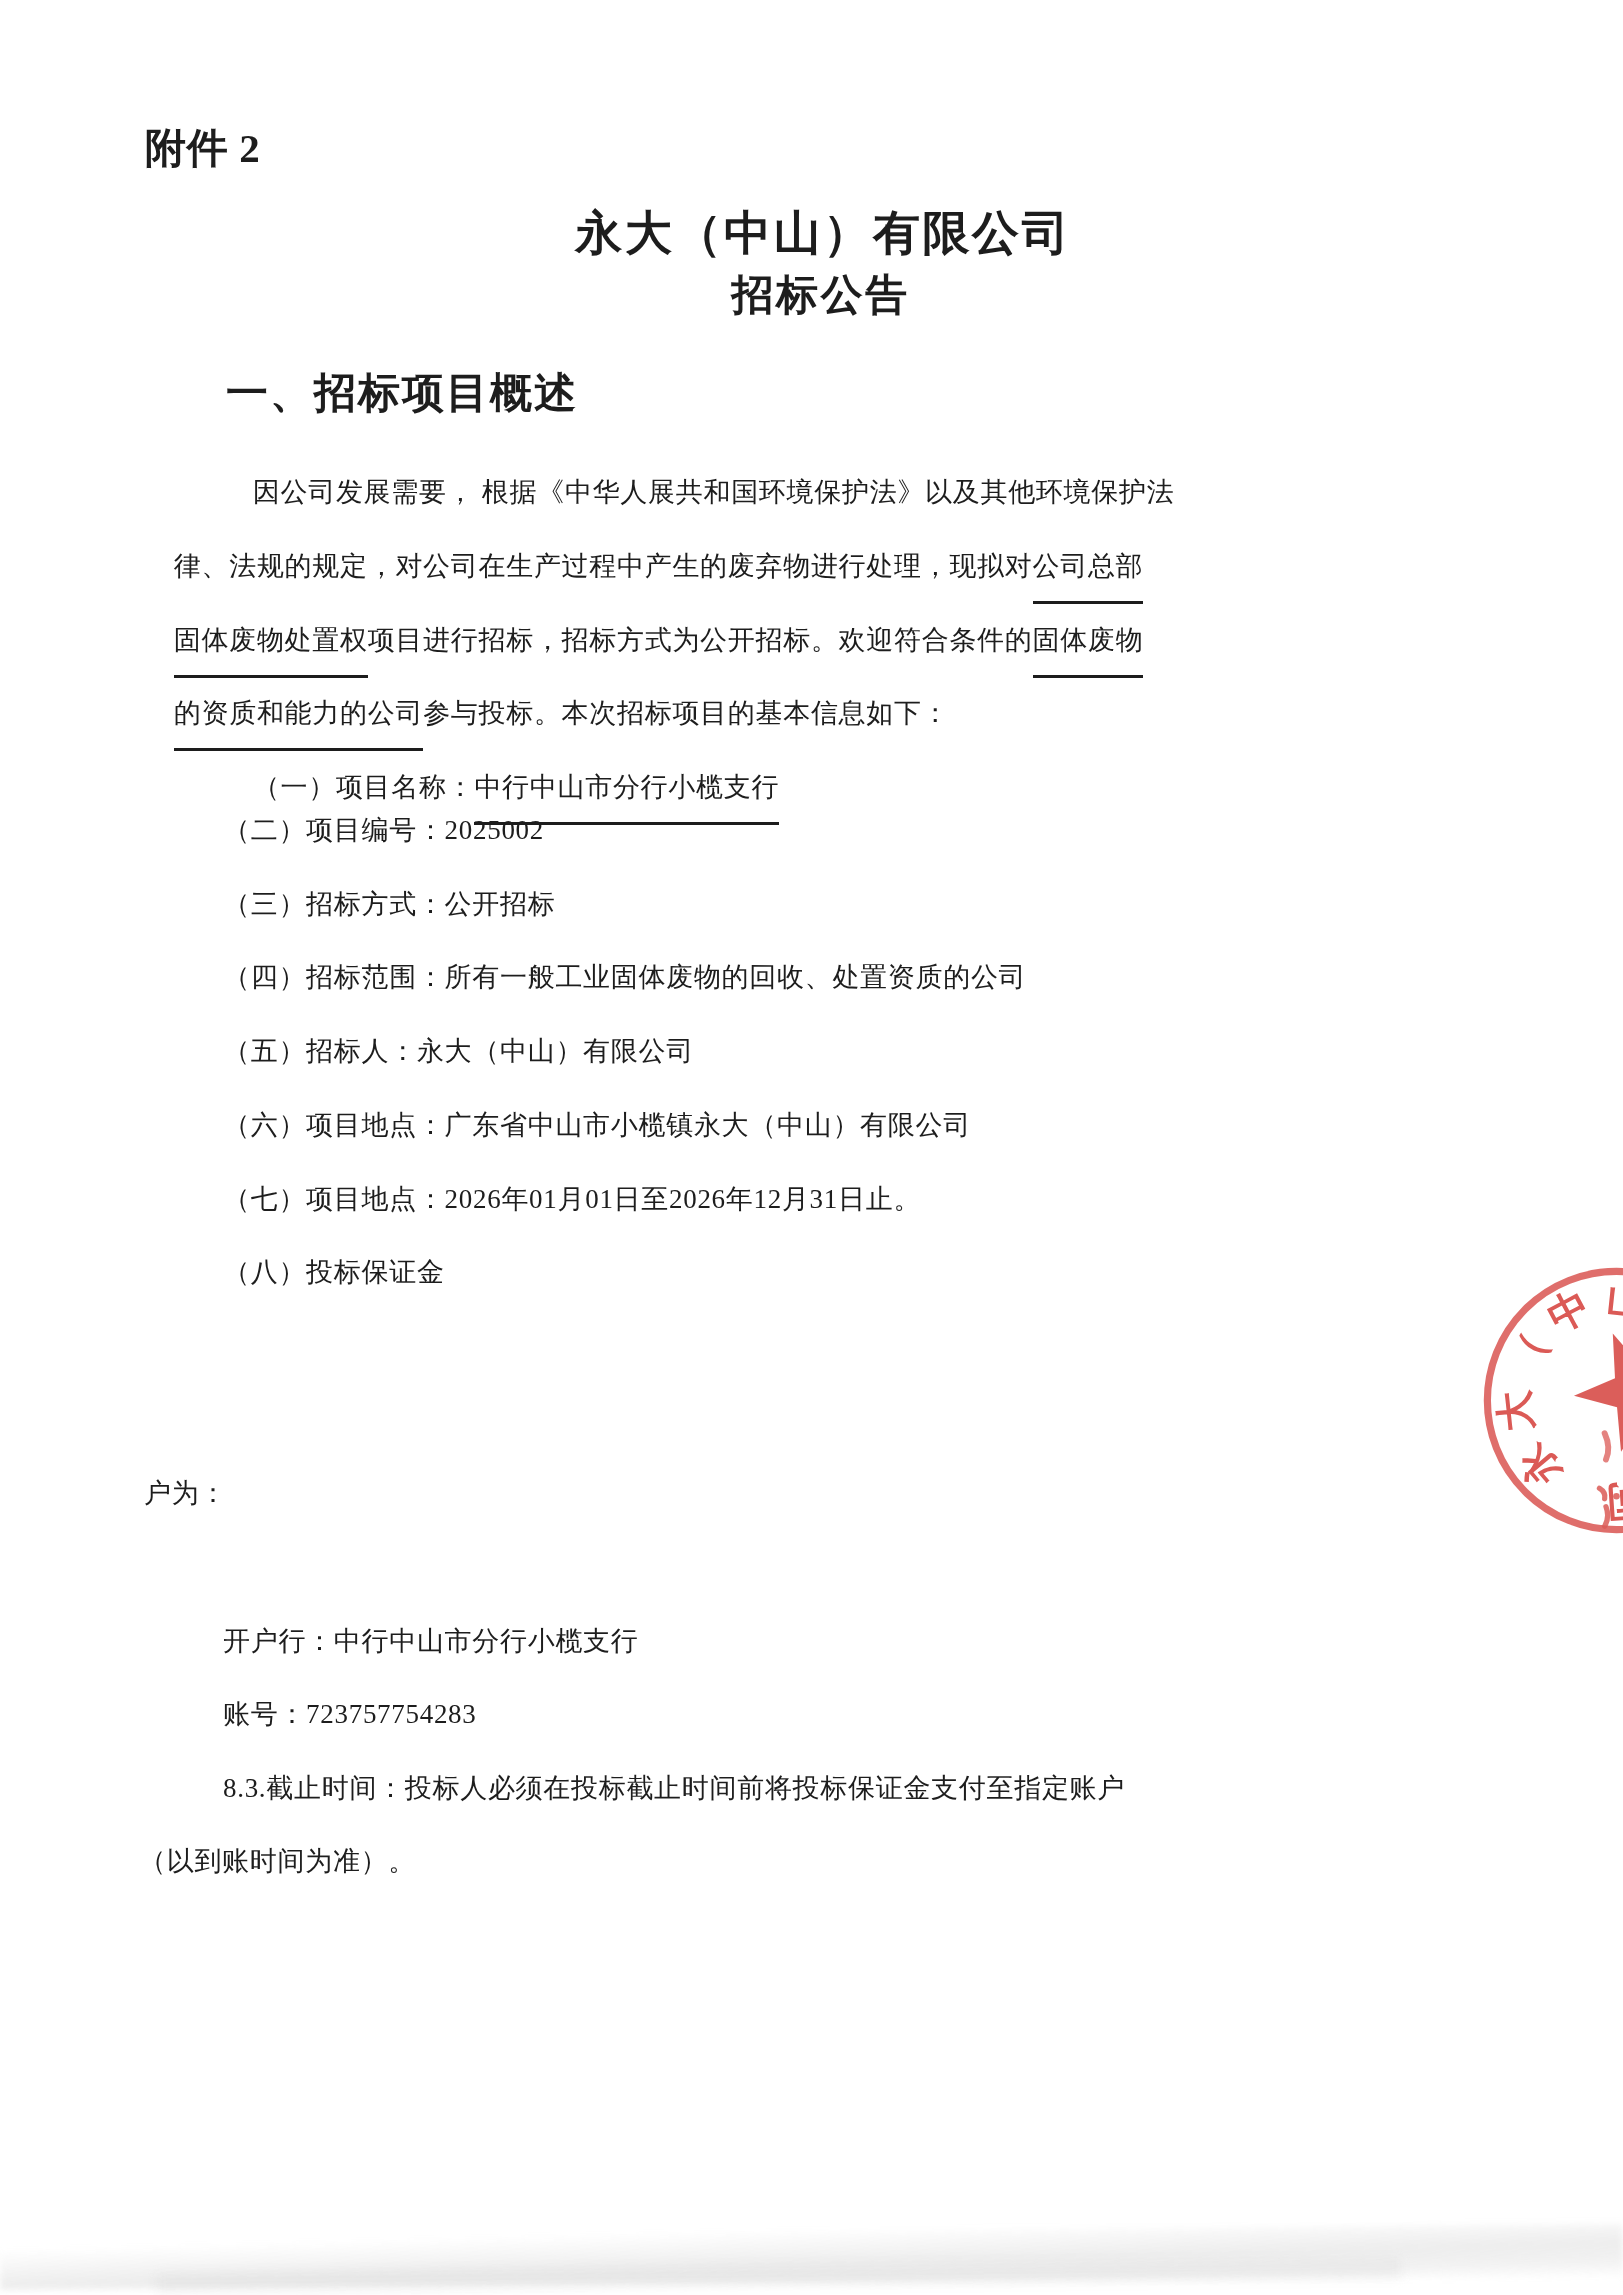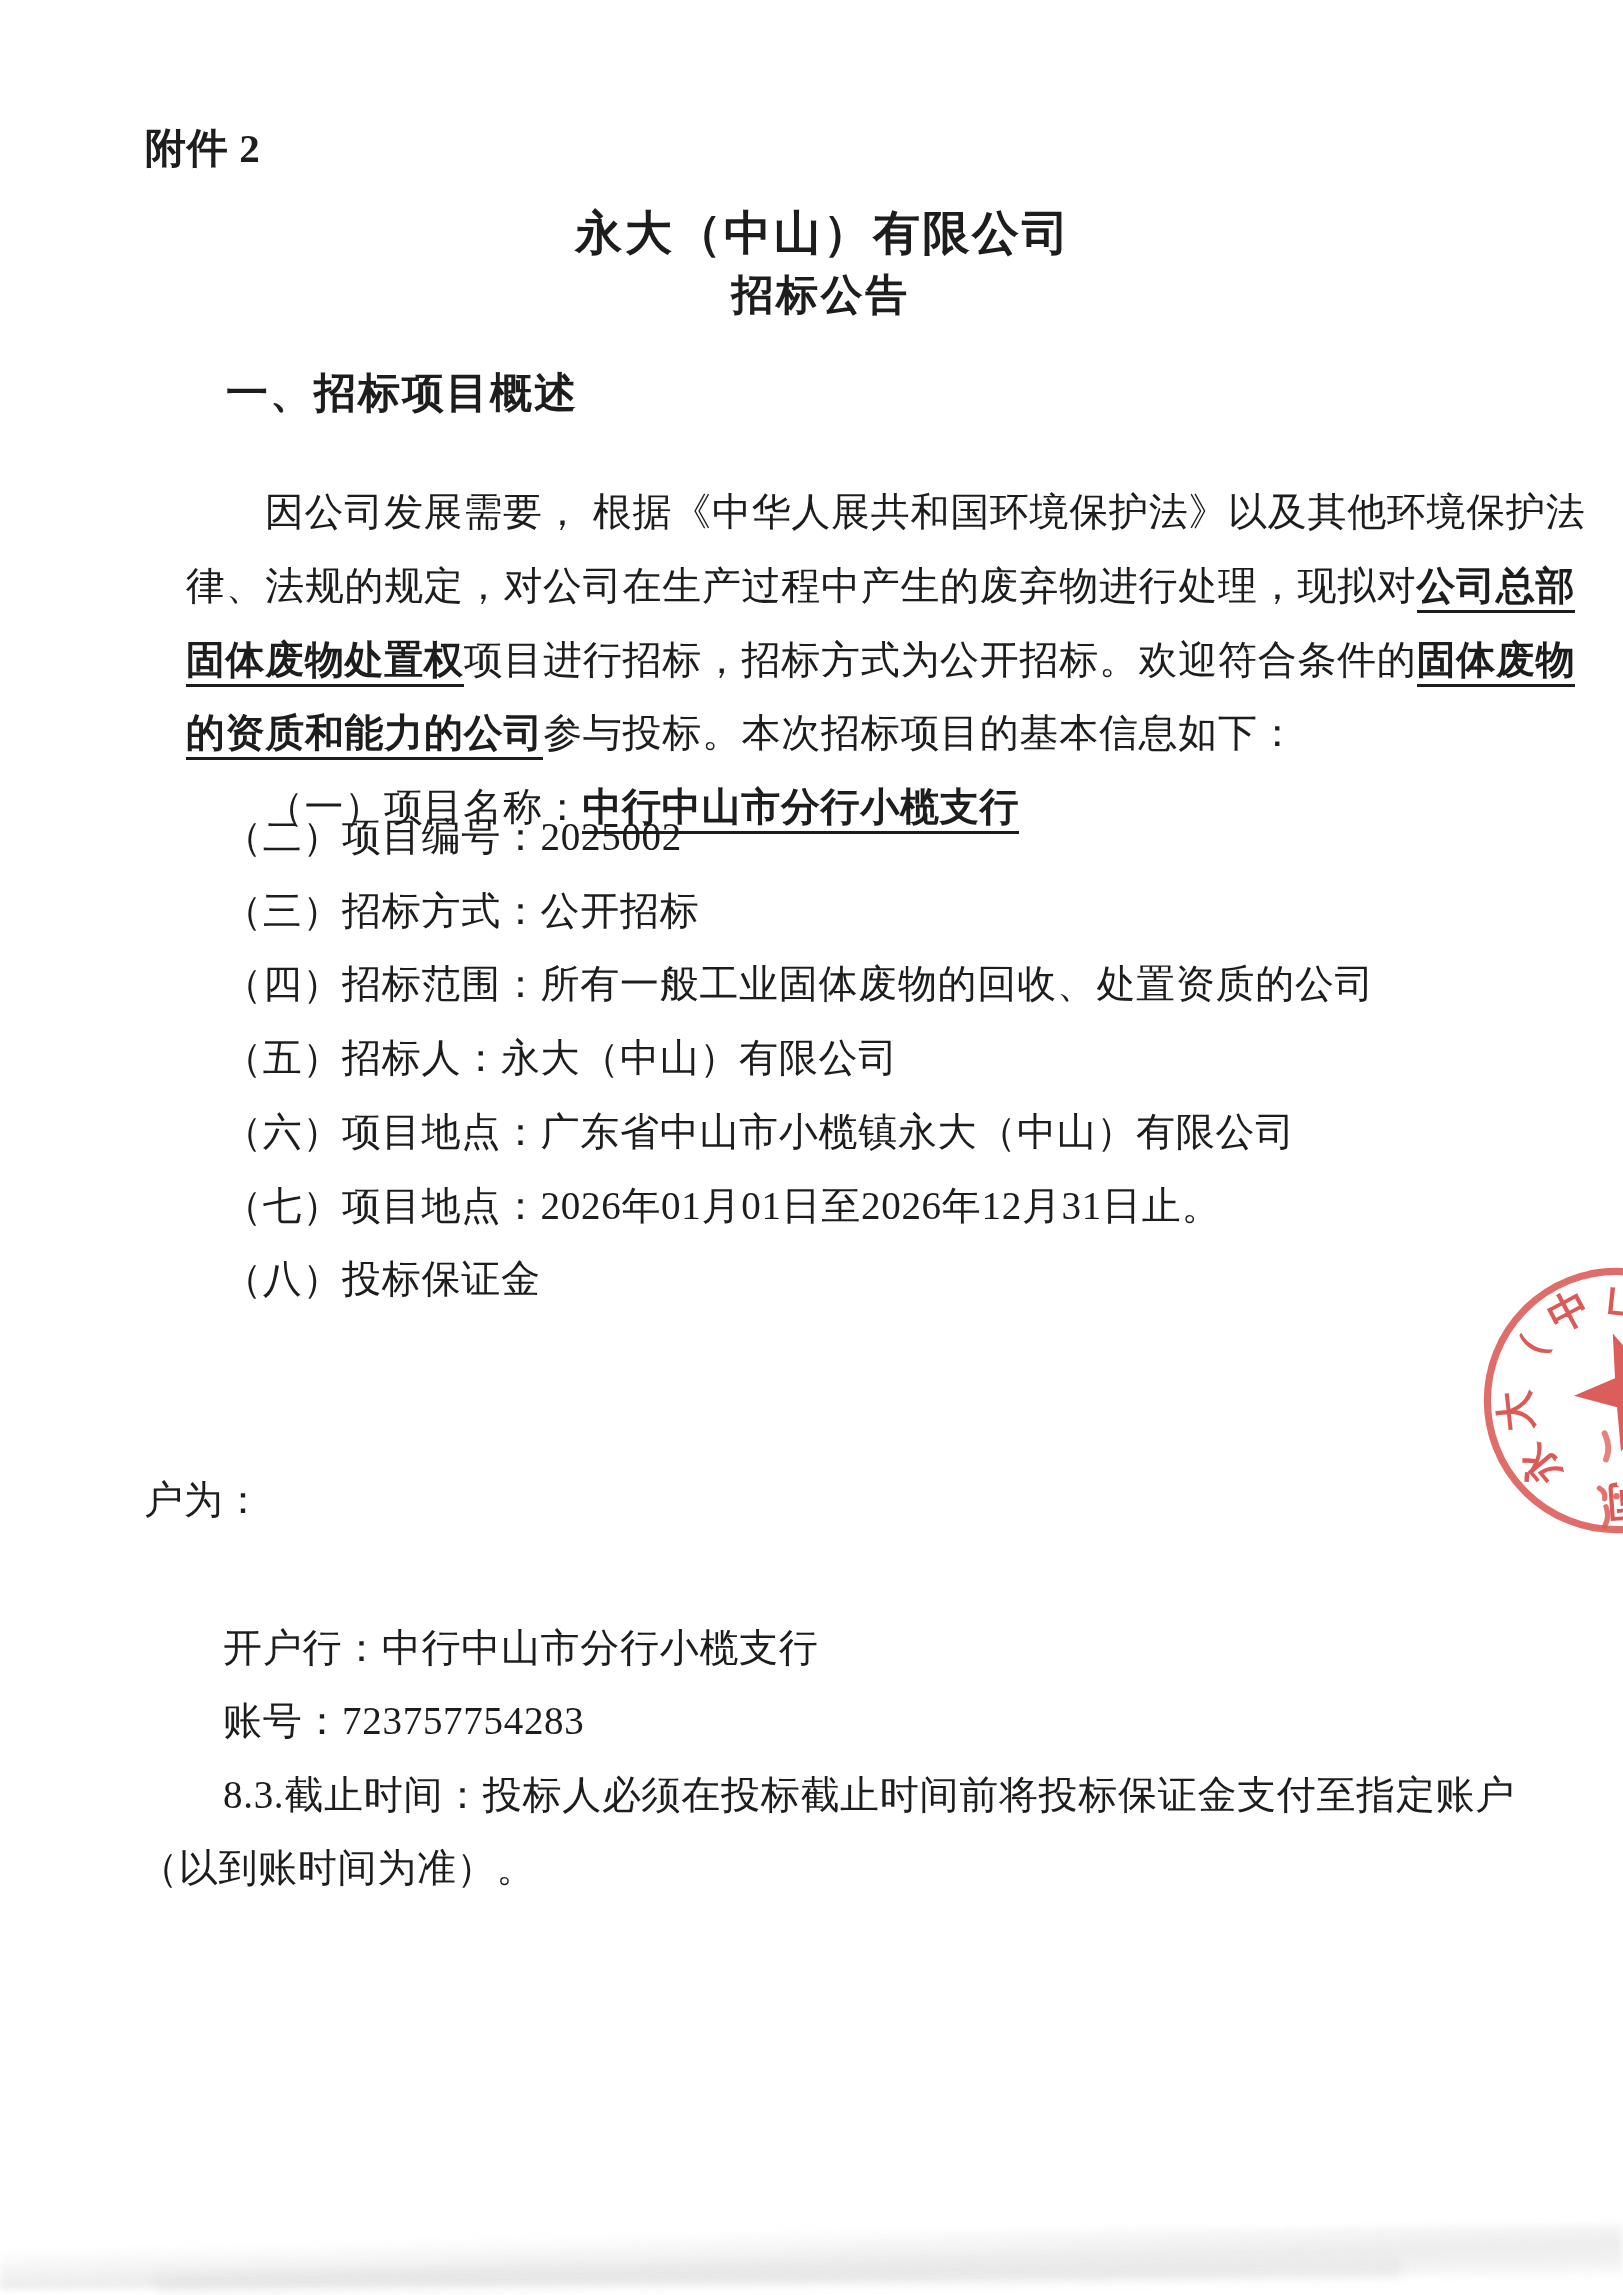--- a/index.html
+++ b/index.html
@@ -11,21 +11,21 @@
     position: relative;
     width: 1623px;
     height: 2295px;
     background: #ffffff;
     overflow: hidden;
     font-family: "Liberation Serif", "DejaVu Serif", serif;
     color: #1d1d1d;
   }
   .ln {
     position: absolute;
-    font-size: 39px;
+    font-size: 27px;
     line-height: 1.1;
     letter-spacing: 0.7px;
     white-space: pre;
     color: #1d1d1d;
   }
   .attachment {
     font-size: 41px;
     font-weight: 600;
   }
   .title1 {
@@ -42,21 +42,21 @@
     font-size: 42px;
     font-weight: 700;
     transform: translateX(9.2px);
     letter-spacing: 2.6px;
   }
   .heading {
     font-size: 42px;
     font-weight: 700;
     letter-spacing: 2px;
   }
-  .bu { font-weight: 700; border-bottom: 3.3px solid #1d1d1d; padding-bottom: 3px; }
+  .bu { font-weight: 400; border-bottom: 3.3px solid #1d1d1d; padding-bottom: 20px; }
 
   
   .stamp-svg {
     position: absolute;
     left: 1471px;
     top: 1255px;
     width: 152px;
     height: 291px;
     overflow: hidden;
   }

